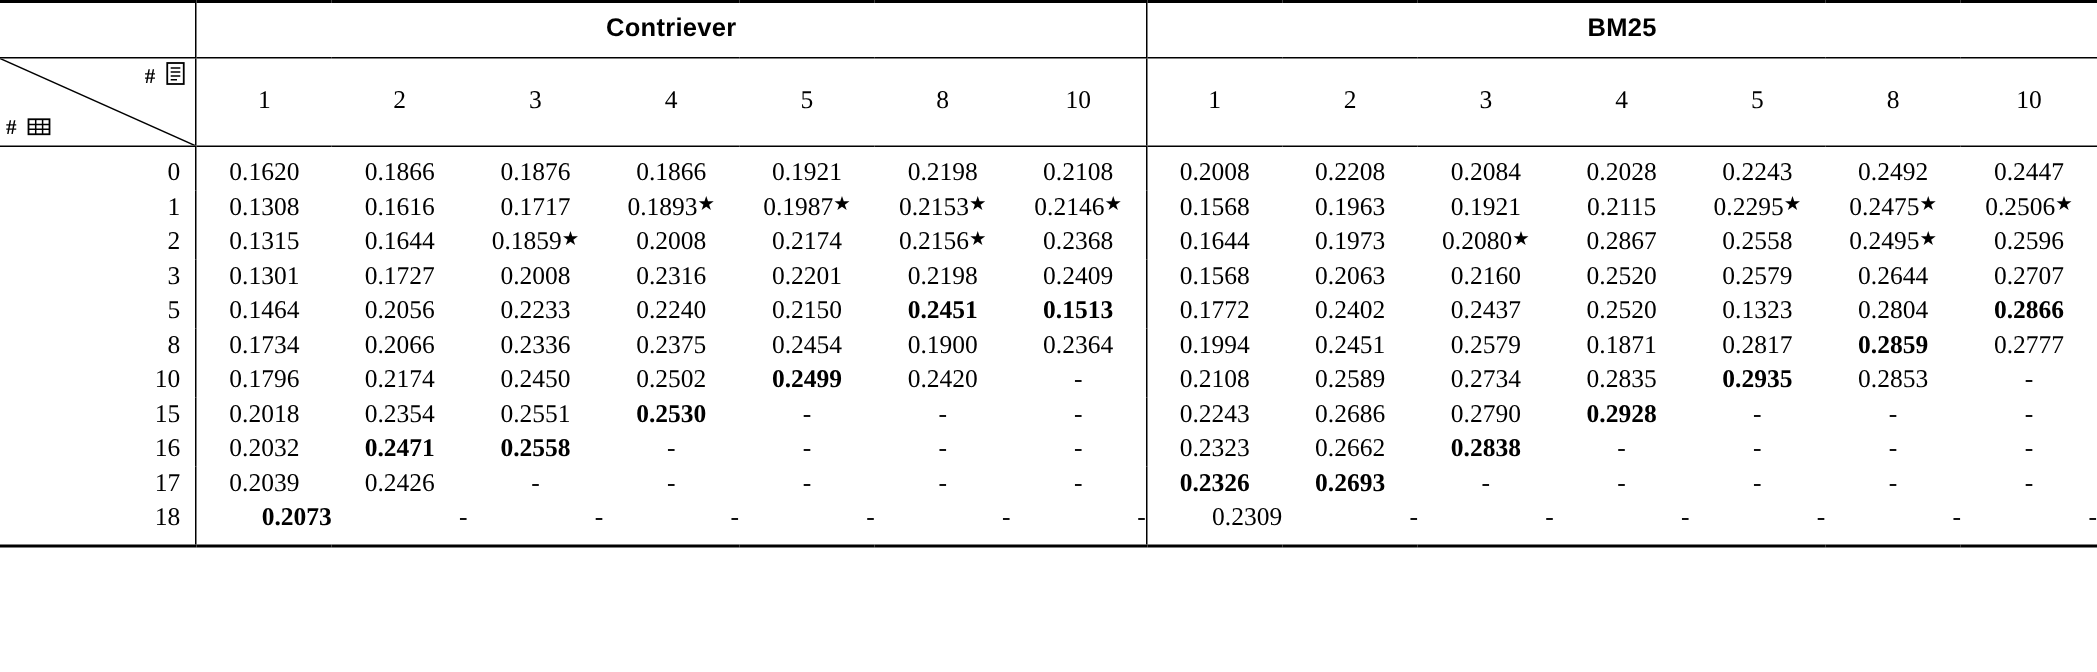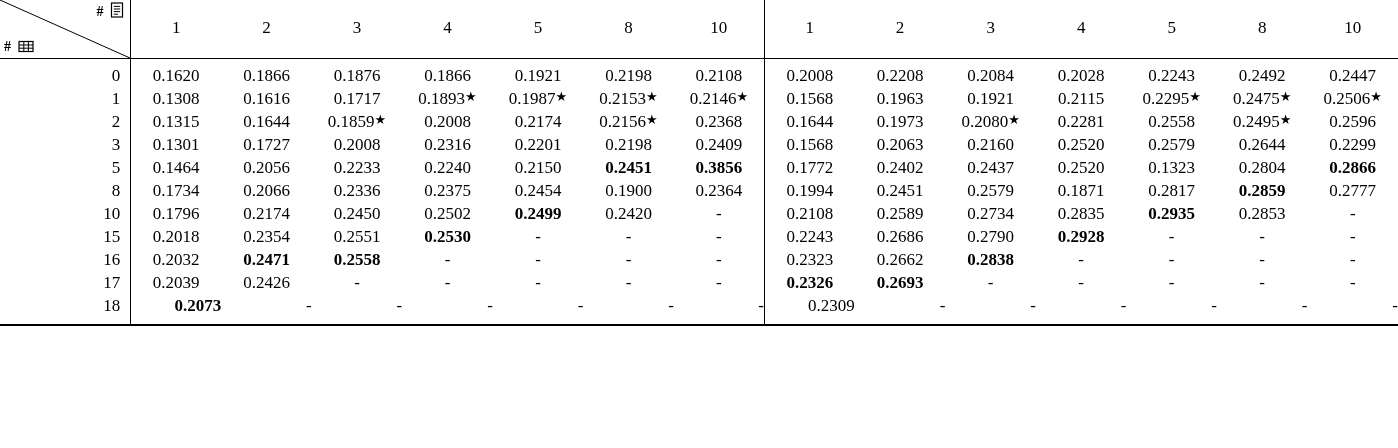--- a/index.html
+++ b/index.html
@@ -124,20 +124,25 @@
         <col style="width:90px">
       <col style="width:90px">
         <col style="width:90px">
         <col style="width:90px">
         <col style="width:90px">
         <col style="width:90px">
         <col style="width:90px">
         <col style="width:90px">
     </colgroup>
     <thead>
+      <tr class="toprule rule-mid">
+        <th></th>
+        <th class="group-head vsep" colspan="7">Contriever</th>
+        <th class="group-head vsep" colspan="7">BM25</th>
+      </tr>
       <tr class="rule-mid">
         <th class="corner">
           <div class="corner-box">
             <svg class="diag" width="130" height="58" viewBox="0 0 130 58">
               <line x1="0" y1="0" x2="130" y2="58" stroke="#000" stroke-width="1"></line>
             </svg>
             <span class="corner-label-top">
               <span>#</span>
               <span class="ic">
                 <svg width="14" height="16" viewBox="0 0 14 16">
@@ -219,51 +224,51 @@
           <td class="cell vsep">0.1315</td>
           <td class="cell">0.1644</td>
           <td class="cell">0.1859<span class="star">★</span></td>
           <td class="cell">0.2008</td>
           <td class="cell">0.2174</td>
           <td class="cell">0.2156<span class="star">★</span></td>
           <td class="cell">0.2368</td>
           <td class="cell vsep">0.1644</td>
           <td class="cell">0.1973</td>
           <td class="cell">0.2080<span class="star">★</span></td>
-          <td class="cell">0.2281</td>
+          <td class="cell">0.2867</td>
           <td class="cell">0.2558</td>
           <td class="cell">0.2495<span class="star">★</span></td>
           <td class="cell">0.2596</td>
         </tr>
         <tr>
           <td class="rowlabel">3</td>
           <td class="cell vsep">0.1301</td>
           <td class="cell">0.1727</td>
           <td class="cell">0.2008</td>
           <td class="cell">0.2316</td>
           <td class="cell">0.2201</td>
           <td class="cell">0.2198</td>
           <td class="cell">0.2409</td>
           <td class="cell vsep">0.1568</td>
           <td class="cell">0.2063</td>
           <td class="cell">0.2160</td>
           <td class="cell">0.2520</td>
           <td class="cell">0.2579</td>
           <td class="cell">0.2644</td>
-          <td class="cell">0.2299</td>
+          <td class="cell">0.2707</td>
         </tr>
         <tr>
           <td class="rowlabel">5</td>
           <td class="cell vsep">0.1464</td>
           <td class="cell">0.2056</td>
           <td class="cell">0.2233</td>
           <td class="cell">0.2240</td>
           <td class="cell">0.2150</td>
           <td class="cell bold">0.2451</td>
-          <td class="cell bold">0.3856</td>
+          <td class="cell bold">0.1513</td>
           <td class="cell vsep">0.1772</td>
           <td class="cell">0.2402</td>
           <td class="cell">0.2437</td>
           <td class="cell">0.2520</td>
           <td class="cell">0.1323</td>
           <td class="cell">0.2804</td>
           <td class="cell bold">0.2866</td>
         </tr>
         <tr>
           <td class="rowlabel">8</td>

